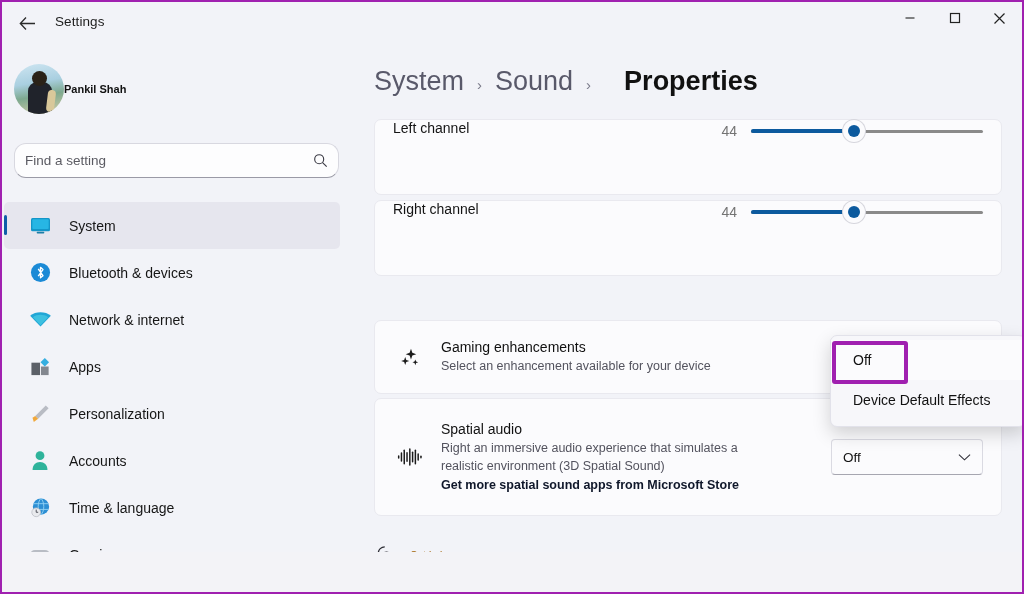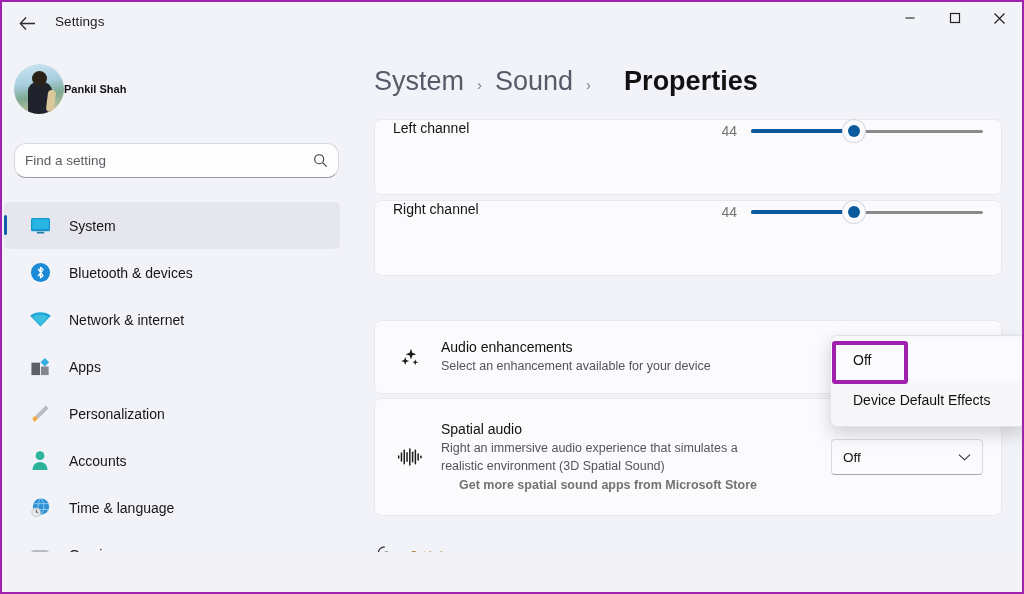--- a/index.html
+++ b/index.html
@@ -129,21 +129,21 @@
 
   .featrow{ display:flex; align-items:center; height:100%; padding:0 18px; }
   .feat-ico{
     width:34px; height:34px; margin-right:14px; flex:none;
     display:flex; align-items:center; justify-content:center; color:#1b1b1b;
   }
   .feat-txt{ flex:1; }
   .feat-title{ font-size:14px; color:#111; margin-bottom:2px; }
   .feat-sub{ font-size:12.5px; color:#53535e; line-height:1.45; }
   .feat-link{
-    font-size:12.5px; color:#737373; font-weight:bold; text-decoration:none; cursor:pointer;margin-left:18px;
+    font-size:12.5px; color:#0f172a; font-weight:bold; text-decoration:none; cursor:pointer;
   }
 
   .combo{
     width:152px; height:36px; background:#fbfbfd; border:1px solid #dadae2;
     border-bottom-color:#a6a6b0; border-radius:4px;
     display:flex; align-items:center; padding:0 11px; cursor:pointer; flex:none;
   }
   .combo span{ font-size:13.5px; color:#131313; }
   .combo .chev{ margin-left:auto; color:#303038; }
 
@@ -351,21 +351,21 @@
     <div class="card c3">
       <div class="featrow">
         <span class="feat-ico">
           <svg width="25" height="25" viewBox="0 0 26 26">
             <path d="M13.5 4 L14.9 8.1 L19 9.5 L14.9 10.9 L13.5 15 L12.1 10.9 L8 9.5 L12.1 8.1 Z" fill="#1b1b1b"></path>
             <path d="M7.5 12.5 L8.6 15.6 L11.7 16.7 L8.6 17.8 L7.5 20.9 L6.4 17.8 L3.3 16.7 L6.4 15.6 Z" fill="#1b1b1b"></path>
             <path d="M18 15 L18.8 17.2 L21 18 L18.8 18.8 L18 21 L17.2 18.8 L15 18 L17.2 17.2 Z" fill="#1b1b1b"></path>
           </svg>
         </span>
         <div class="feat-txt">
-          <div class="feat-title">Audio enhancements</div>
+          <div class="feat-title">Gaming enhancements</div>
           <div class="feat-sub">Select an enhancement available for your device</div>
         </div>
       </div>
     </div>
 
     <div class="card c4">
       <div class="featrow">
         <span class="feat-ico">
           <svg width="26" height="22" viewBox="0 0 28 22">
             <g fill="#1b1b1b">

